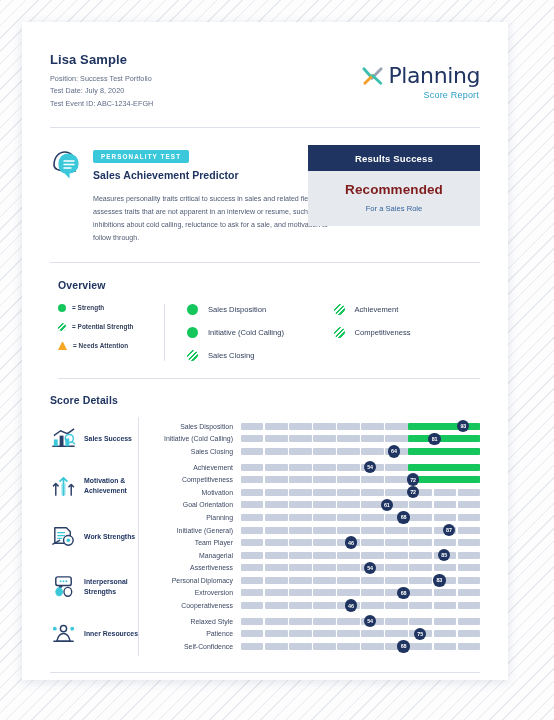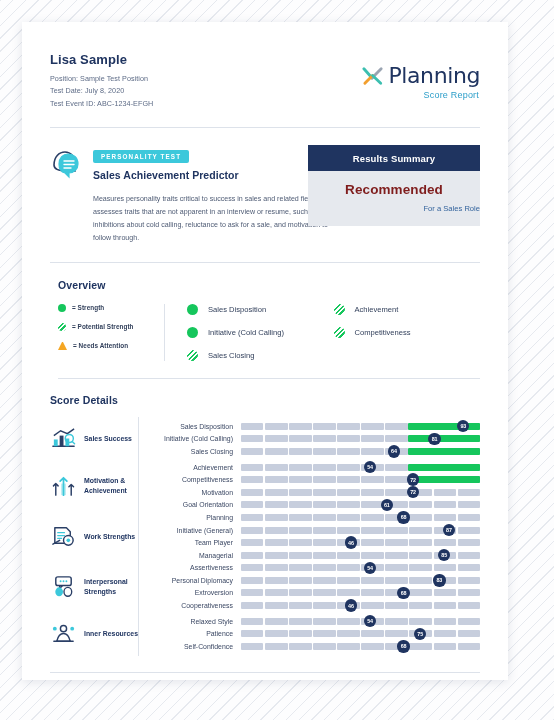--- a/index.html
+++ b/index.html
@@ -142,21 +142,20 @@
   .summary-verdict {
     font-size: 13.5px;
     font-weight: bold;
     color: #7f1d1d;
     letter-spacing: .1px;
   }
   .summary-role {
     font-size: 7.6px;
     color: #33639c;
     margin-top: 7px;
-    text-align: right;
   }
 
   
   .sec-title {
     font-size: 10.5px;
     font-weight: bold;
     color: #1f3460;
     letter-spacing: .1px;
   }
 
@@ -313,21 +312,21 @@
 <body>
 
 <div id="backdrop"></div>
 
 <div id="page">
 
   <div class="inner">
     <div class="hdr">
       <div>
         <div class="cand-name">Lisa Sample</div>
-        <div class="cand-line">Position: Sample Test Position</div>
+        <div class="cand-line">Position: Success Test Portfolio</div>
         <div class="cand-line">Test Date: July 8, 2020</div>
         <div class="cand-line">Test Event ID: ABC-1234-EFGH</div>
       </div>
       <div class="logo-wrap">
         <div class="logo-row">
           <span class="logo-mark">
             <svg viewBox="0 0 24 24" width="23" height="23">
               <path d="M2 4 L10.5 13.5" stroke="#3cbfb0" stroke-width="3" fill="none" stroke-linecap="round"></path>
               <path d="M10.5 13.5 L20 4" stroke="#9aa4b2" stroke-width="3" fill="none" stroke-linecap="round"></path>
               <path d="M3 19 L11 11" stroke="#f29f2e" stroke-width="3" fill="none" stroke-linecap="round"></path>
@@ -353,21 +352,21 @@
           </svg>
         </span>
         <div class="test-txt">
           <span class="badge-pill">PERSONALITY TEST</span>
           <div class="test-title">Sales Achievement Predictor</div>
           <div class="test-desc">Measures personality traits critical to success in sales and related fields. It assesses traits that are not apparent in an interview or resume, such as inhibitions about cold calling, reluctance to ask for a sale, and motivation to follow through.</div>
         </div>
       </div>
 
       <div class="summary">
-        <div class="summary-hd">Results Summary</div>
+        <div class="summary-hd">Results Success</div>
         <div class="summary-bd">
           <div class="summary-verdict">Recommended</div>
           <div class="summary-role">For a Sales Role</div>
         </div>
       </div>
     </div>
     <div class="rule"></div>
   </div>
 
   <div class="inner overview">

